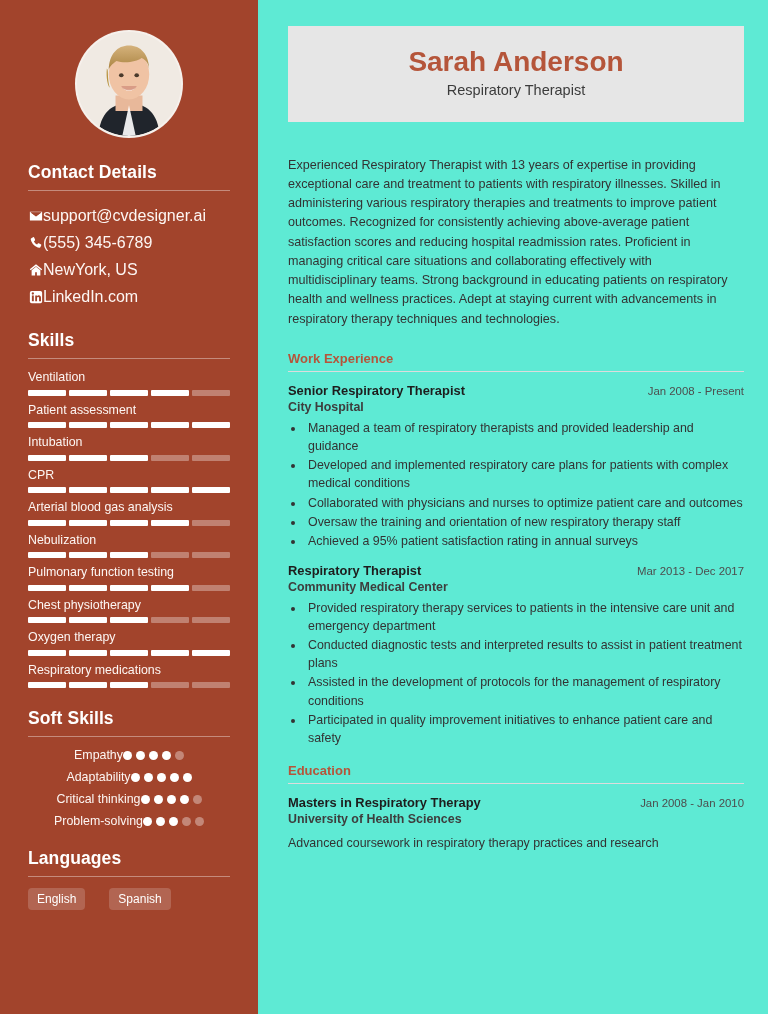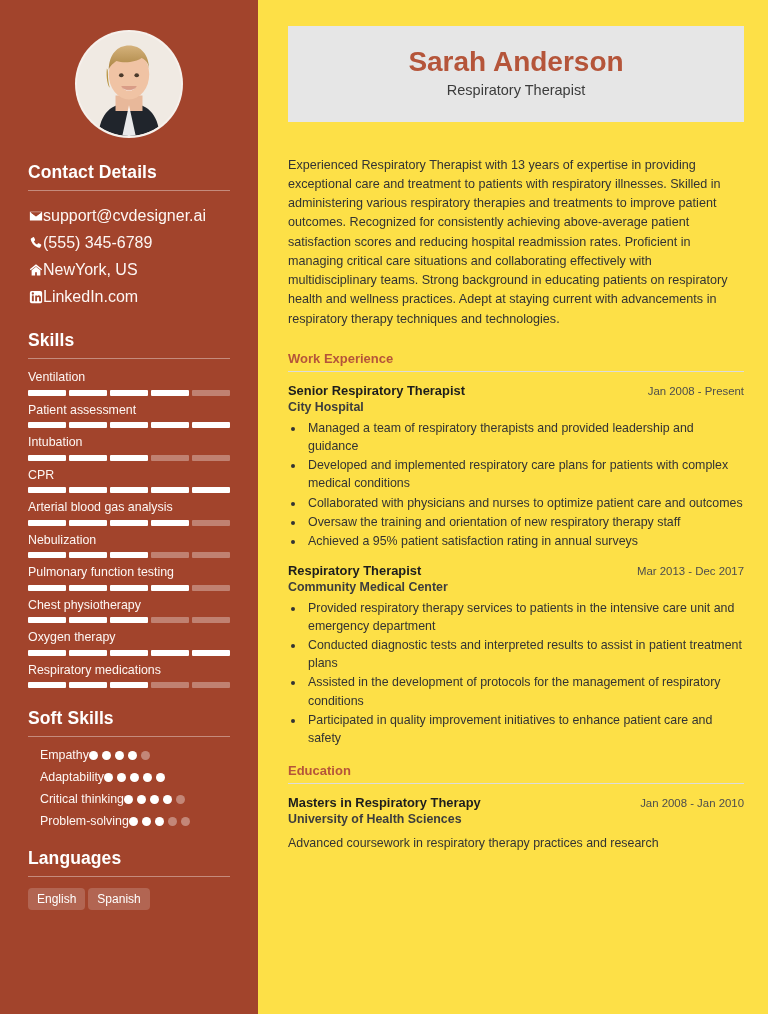--- a/index.html
+++ b/index.html
@@ -80,45 +80,44 @@
     gap: 3px;
     height: 6px;
   }
   .seg { flex: 1 1 0; border-radius: 1px; }
   .seg.on  { background: #ffffff; }
   .seg.off { background: rgba(255,255,255,0.33); }
 
   
   .soft-row {
     display: flex; align-items: center;
-    justify-content: flex-start;
+    justify-content: center;
     margin-bottom: 8px;
-    margin-left: 12px;
   }
   .soft-name { font-size: 12.4px; color: #fdf6f3; }
   .dots { display: flex; gap: 4px; }
   .dot { width: 9px; height: 9px; border-radius: 50%; }
   .dot.on  { background: #ffffff; }
   .dot.off { background: rgba(255,255,255,0.36); }
 
   
-  .chips { display: flex; flex-wrap: wrap; gap: 3px; }
+  .chips { display: flex; flex-wrap: wrap; gap: 24px; }
   .chip {
     background: rgba(255,255,255,0.18);
     border-radius: 4px;
     padding: 4px 9px;
     font-size: 12px;
     color: #ffffff;
   }
 
   
   .main {
     flex: 1 1 auto;
     padding: 26px 24px 32px 30px;
-    background: #fde047;
+    background: #5eead4;
   }
   .name-band {
     background: #E6E6E6;
     text-align: center;
     padding: 20px 10px 22px 10px;
     margin-bottom: 34px;
   }
   .full-name {
     font-size: 28px;
     font-weight: bold;

